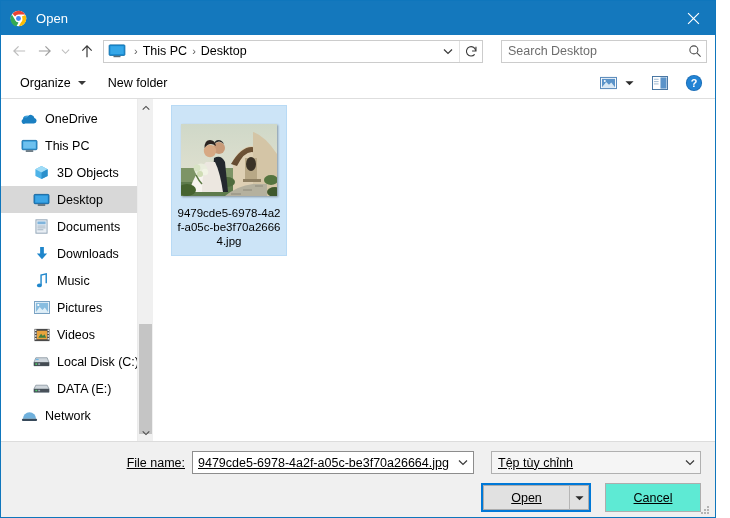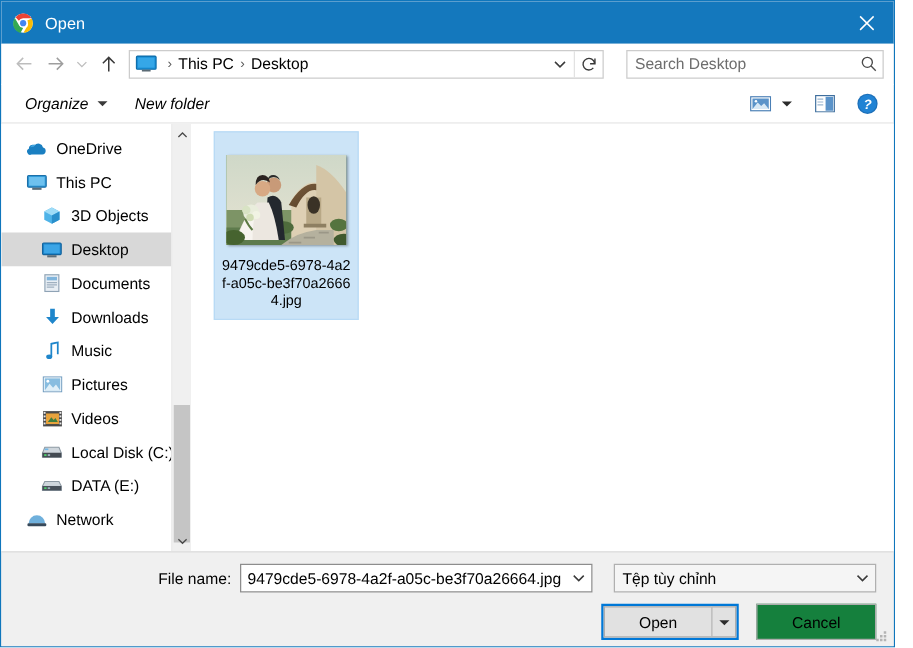--- a/index.html
+++ b/index.html
@@ -154,21 +154,20 @@
   
   .toolbar {
     height: 31px;
     min-height: 31px;
     background: #ffffff;
     display: flex;
     align-items: center;
     padding: 0 8px 0 12px;
     box-sizing: border-box;
     border-bottom: 1px solid #dedede;
-    font-style: italic;
   }
   .tb-item {
     font-size: 12.5px;
     color: #000000;
     padding: 3px 7px;
     cursor: pointer;
     display: flex;
     align-items: center;
     white-space: nowrap;
   }
@@ -303,20 +302,21 @@
   }
 
   
   .footer {
     min-height: 76px;
     background: #f0f0f0;
     border-top: 1px solid #dcdcdc;
     padding: 9px 14px 0 14px;
     box-sizing: border-box;
     position: relative;
+    text-decoration: underline;
   }
   .frow {
     display: flex;
     align-items: center;
     justify-content: flex-end;
   }
   .frow.second { margin-top: 9px; }
   .fname-label {
     font-size: 12.5px;
     color: #000000;
@@ -363,21 +363,21 @@
     display: flex;
     align-items: center;
     justify-content: center;
     cursor: pointer;
     flex: none;
   }
   .btn {
     height: 25px;
     min-width: 88px;
     border: 1px solid #adadad;
-    background: #15803d;
+    background: #5eead4;
     font-family: "Liberation Sans", sans-serif;
     font-size: 12.5px;
     color: #000000;
     cursor: pointer;
     display: flex;
     align-items: center;
     justify-content: center;
     box-sizing: border-box;
   }
   .split {

